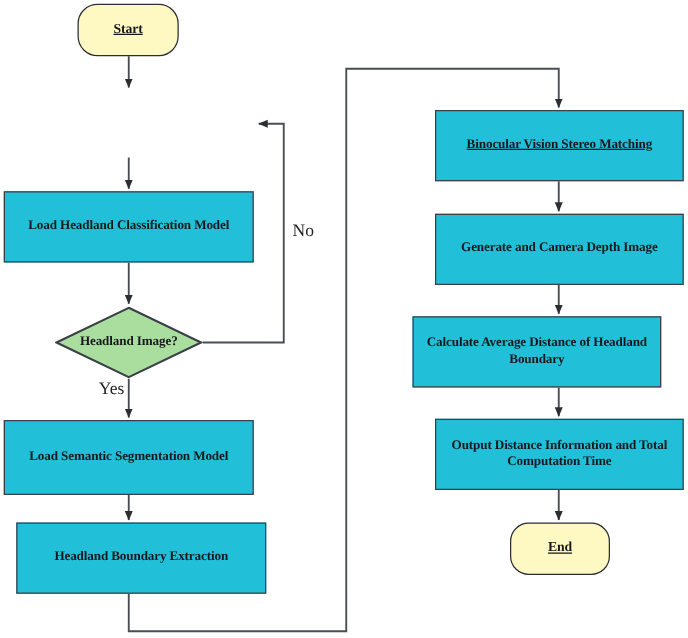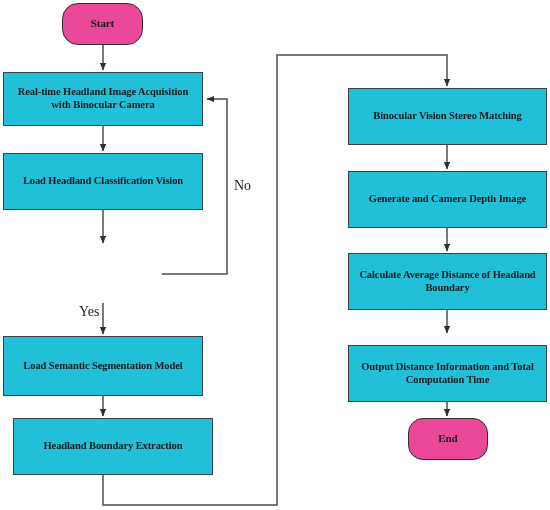--- a/index.html
+++ b/index.html
@@ -38,24 +38,25 @@
     line-height: 1.22;
     letter-spacing: -0.1px;
   }
   .process {
     background: #22c0d8;
     border: 1.6px solid #3b3f47;
     font-size: 10.5px;
     padding: 0 6px;
   }
   .terminator {
-    background: #ec4899;
+    background: #fef9c3;
     border: 1.6px solid #2b2e33;
     border-radius: 16px;
     font-size: 11px;
+    text-decoration: underline;
   }
   .decision {
     background: transparent;
     border: none;
     font-size: 10.5px;
   }
   .decision .dshape {
     position: absolute;
     left: 0;
     top: 0;
@@ -108,50 +109,53 @@
 
     <path d="M447,310 L447,333" stroke="#4a4d53" stroke-width="1.5" fill="none" marker-end="url(#arrow)"></path>
 
     <path d="M447,392 L447,416" stroke="#4a4d53" stroke-width="1.5" fill="none" marker-end="url(#arrow)"></path>
   </svg>
 
   <div class="node terminator" style="left:62px; top:3px; width:81px; height:42px;">
     <span>Start</span>
   </div>
 
-  <div class="node process" style="left:3px; top:72px; width:200px; height:54px;">
-    <span>Real-time Headland Image Acquisition with Binocular Camera</span>
+
+  <div class="node process" style="left:3px; top:153px; width:200px; height:57px;">
+    <span>Load Headland Classification Model</span>
   </div>
 
-  <div class="node process" style="left:3px; top:153px; width:200px; height:57px;">
-    <span>Load Headland Classification Vision</span>
+  <div class="node decision" style="left:44px; top:245px; width:118px; height:58px;">
+    <svg class="dshape" viewBox="0 0 118 58" preserveAspectRatio="none">
+      <polygon points="59,1.2 116.8,29 59,56.8 1.2,29" fill="#a9de9e" stroke="#3b3f47" stroke-width="1.6"></polygon>
+    </svg>
+    <span class="dlabel">Headland Image?</span>
   </div>
-
 
   <div class="node process" style="left:3px; top:336px; width:200px; height:60px;">
     <span>Load Semantic Segmentation Model</span>
   </div>
 
   <div class="node process" style="left:13px; top:418px; width:200px; height:57px;">
     <span>Headland Boundary Extraction</span>
   </div>
 
-  <div class="node process" style="left:348px; top:88px; width:199px; height:57px;">
+  <div class="node process" style="left:348px; top:88px; width:199px; height:57px;text-decoration:underline;">
     <span>Binocular Vision Stereo Matching</span>
   </div>
 
   <div class="node process" style="left:348px; top:171px; width:199px; height:57px;">
     <span>Generate and Camera Depth Image</span>
   </div>
 
-  <div class="node process" style="left:348px; top:253px; width:199px; height:57px;">
+  <div class="node process" style="left:330px; top:253px; width:199px; height:57px;">
     <span>Calculate Average Distance of Headland Boundary</span>
   </div>
 
-  <div class="node process" style="left:348px; top:335px; width:199px; height:57px;margin-top:10px;">
+  <div class="node process" style="left:348px; top:335px; width:199px; height:57px;">
     <span>Output Distance Information and Total Computation Time</span>
   </div>
 
   <div class="node terminator" style="left:408px; top:418px; width:80px; height:42px;border-radius:15px;">
     <span>End</span>
   </div>
 
   <div class="edge-label" style="left:234px; top:178px;">No</div>
   <div class="edge-label" style="left:79px; top:304px;text-align:right;">Yes</div>
 

